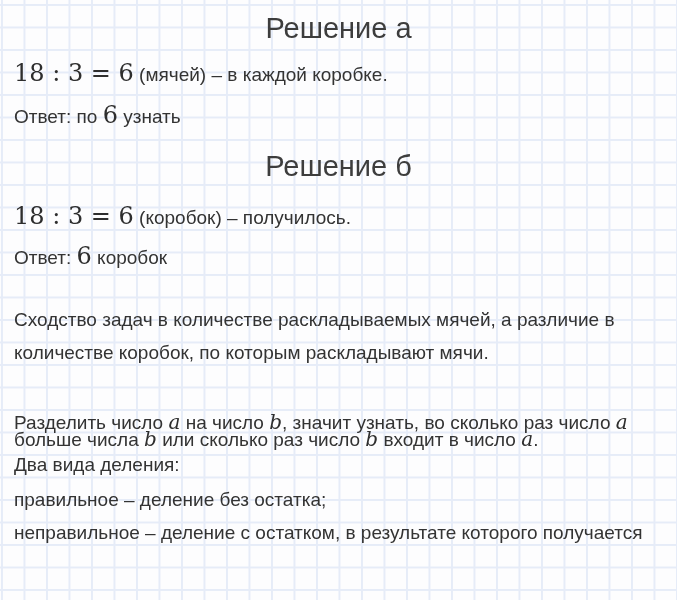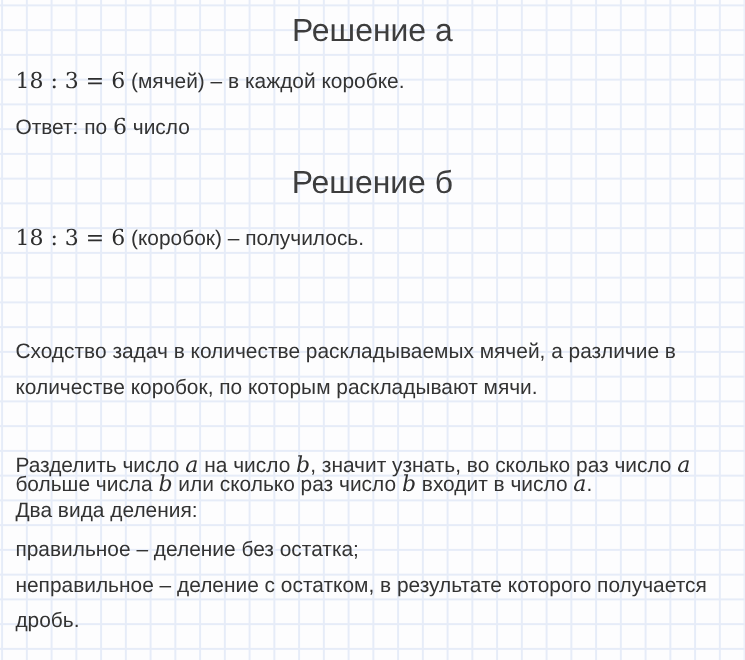--- a/index.html
+++ b/index.html
@@ -50,48 +50,48 @@
   #expl-line-0 { top: 307px; }
   #expl-line-1 { top: 340px; }
   #expl-line-2 { top: 374px; margin-top: 35px; }
   #expl-line-3 { top: 426px; }
   #expl-line-4 { top: 452px; }
   #expl-line-5 { top: 487px; }
   #expl-line-6 { top: 520px; }
   #expl-line-7 { top: 552px; }
   .math {
     font-family: "DejaVu Serif", "Liberation Serif", serif;
-    font-size: 20px;
+    font-size: 24px;
     color: #2e2e2e;
   }
   .math-italic {
     font-family: "DejaVu Serif", "Liberation Serif", serif;
     font-style: italic;
     font-size: 20px;
     color: #2e2e2e;
   }
 </style>
 </head>
 <body>
 
 <div id="page">
 
   <div class="heading" id="heading-a">Решение а</div>
 
   <div class="line" id="sol-a-equation"><span class="math">18 : 3 = 6</span><span> (мячей) – в каждой коробке.</span></div>
 
-  <div class="line" id="sol-a-answer"><span>Ответ: по </span><span class="math">6</span><span> число</span></div>
+  <div class="line" id="sol-a-answer"><span>Ответ: по </span><span class="math">6</span><span> узнать</span></div>
 
   <div class="heading" id="heading-b">Решение б</div>
 
   <div class="line" id="sol-b-equation"><span class="math">18 : 3 = 6</span><span> (коробок) – получилось.</span></div>
 
+  <div class="line" id="sol-b-answer"><span>Ответ: </span><span class="math">6</span><span> коробок</span></div>
 
   <div class="line" id="expl-line-1"><span>количестве коробок, по которым раскладывают мячи.</span></div>
   <div class="line" id="expl-line-0"><span>Сходство задач в количестве раскладываемых мячей, а различие в</span></div>
   <div class="line" id="expl-line-2"><span>Разделить число </span><span class="math-italic">a</span><span> на число </span><span class="math-italic">b</span><span>, значит узнать, во сколько раз число </span><span class="math-italic">a</span></div>
   <div class="line" id="expl-line-3"><span>больше числа </span><span class="math-italic">b</span><span> или сколько раз число </span><span class="math-italic">b</span><span> входит в число </span><span class="math-italic">a</span><span>.</span></div>
   <div class="line" id="expl-line-4"><span>Два вида деления:</span></div>
   <div class="line" id="expl-line-6"><span>неправильное – деление с остатком, в результате которого получается</span></div>
   <div class="line" id="expl-line-5"><span>правильное – деление без остатка;</span></div>
-  <div class="line" id="expl-line-7"><span>дробь.</span></div>
 
 </div>
 
 </body></html>

